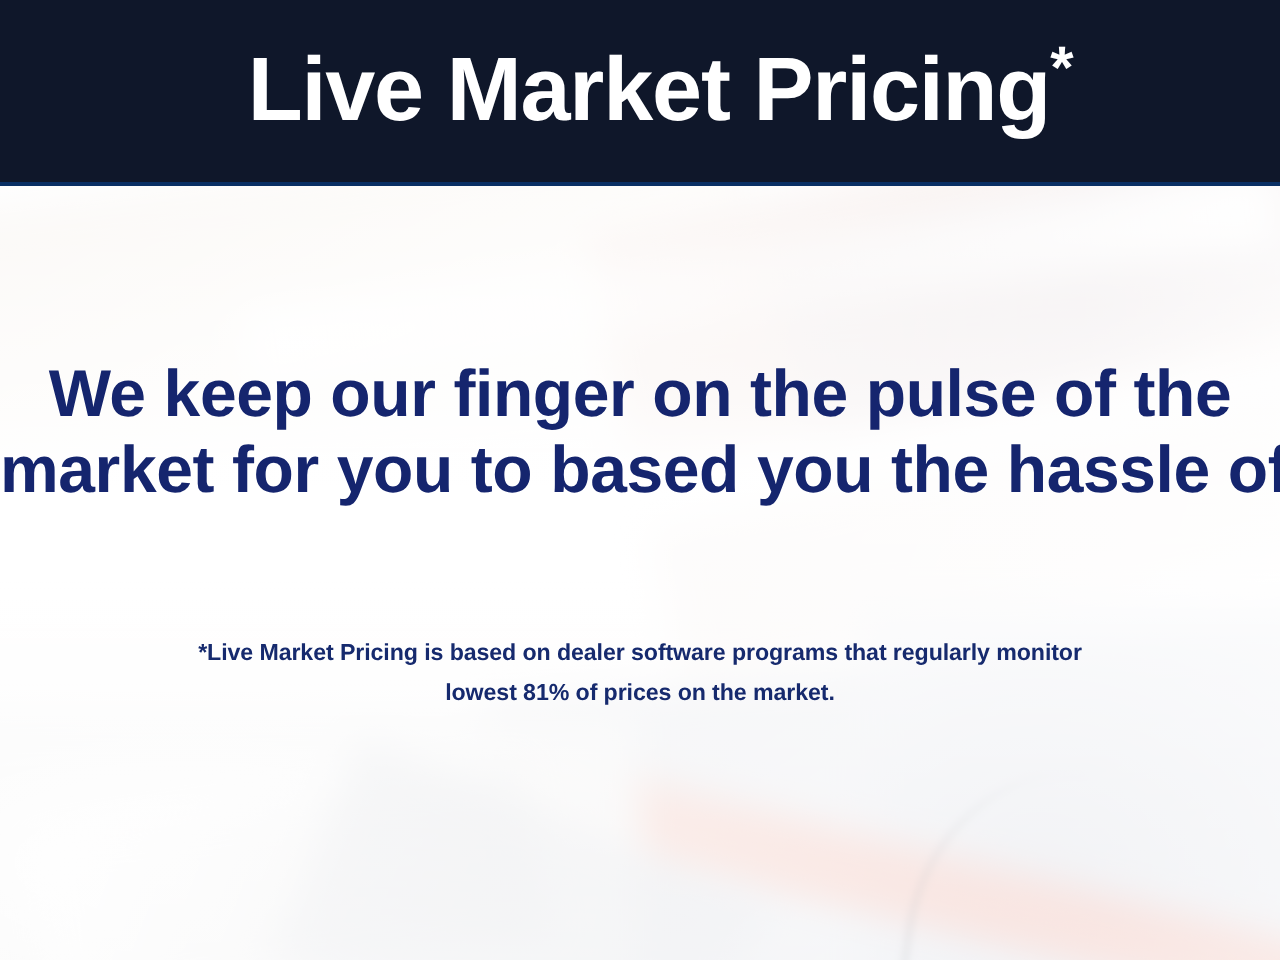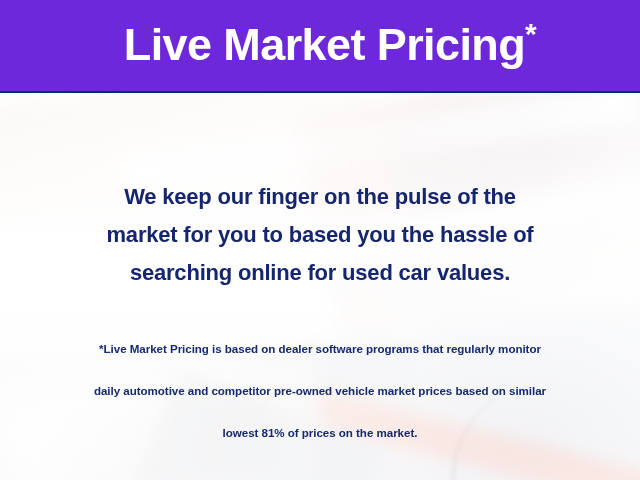--- a/index.html
+++ b/index.html
@@ -130,21 +130,21 @@
         rgba(255,255,255,.70) 100%);
     pointer-events: none;
   }
 
   
   #title-bar {
     position: absolute;
     left: 0; top: 0;
     width: 640px;
     height: 93px;
-    background: #6d28d9;
+    background: #0f172a;
     display: flex;
     align-items: center;
     justify-content: center;
     box-sizing: border-box;
     padding-left: 20px;
   }
   #title-bar::after {
     content: "";
     position: absolute;
     left: 0; bottom: 0;
@@ -168,40 +168,40 @@
     line-height: 0;
   }
 
   
   #headline {
     position: absolute;
     left: 0; top: 178px;
     width: 640px;
     text-align: center;
     color: #15256e;
-    font-size: 22px;
+    font-size: 33px;
     font-weight: bold;
     line-height: 38px;
     letter-spacing: -0.2px;
   }
   #headline .hl-line { display: block; white-space: nowrap; }
 
   
   #disclaimer {
     position: absolute;
     left: 0; top: 317px;
     width: 640px;
     text-align: center;
     color: #162a6e;
     font-size: 11.6px;
     font-weight: bold;
     line-height: 20px;
     letter-spacing: -0.05px;
   }
-  #disclaimer .dc-line { display: block; white-space: nowrap; margin-top: 22px; }
+  #disclaimer .dc-line { display: block; white-space: nowrap; }
 </style>
 </head>
 <body>
 
 <div id="banner">
 
   <div id="photo-bg">
     <div class="bgshape bg-u1"></div>
     <div class="bgshape bg-u2"></div>
     <div class="bgshape bg-u3"></div>
@@ -219,22 +219,20 @@
   </div>
   <div id="photo-wash"></div>
 
   <div id="title-bar">
     <h1 id="page-title"><span>Live Market Pricing</span><span class="star">*</span></h1>
   </div>
 
   <div id="headline">
     <span class="hl-line">We keep our finger on the pulse of the</span>
     <span class="hl-line">market for you to based you the hassle of</span>
-    <span class="hl-line">searching online for used car values.</span>
   </div>
 
   <div id="disclaimer">
     <span class="dc-line">*Live Market Pricing is based on dealer software programs that regularly monitor</span>
-    <span class="dc-line">daily automotive and competitor pre-owned vehicle market prices based on similar</span>
     <span class="dc-line">lowest 81% of prices on the market.</span>
   </div>
 
 </div>
 
 </body></html>

